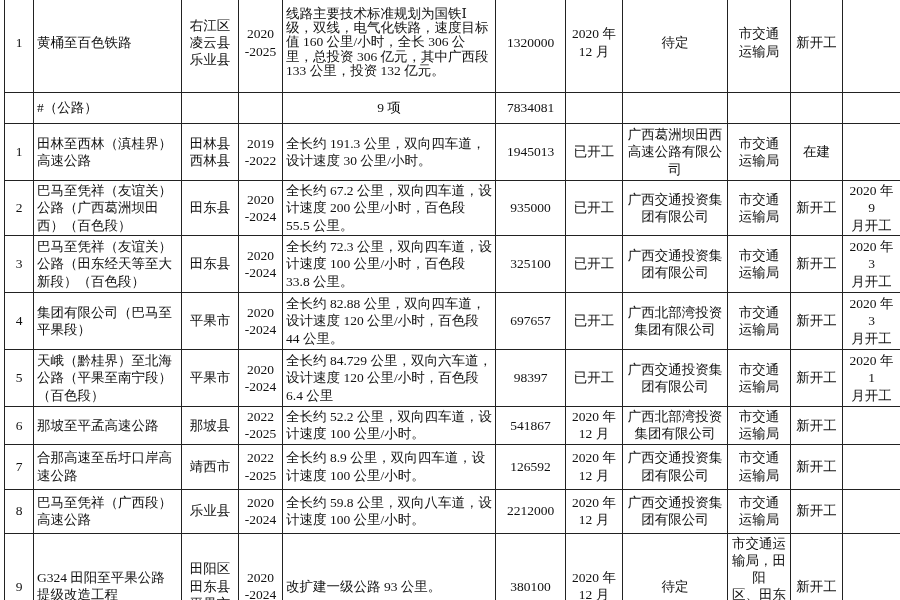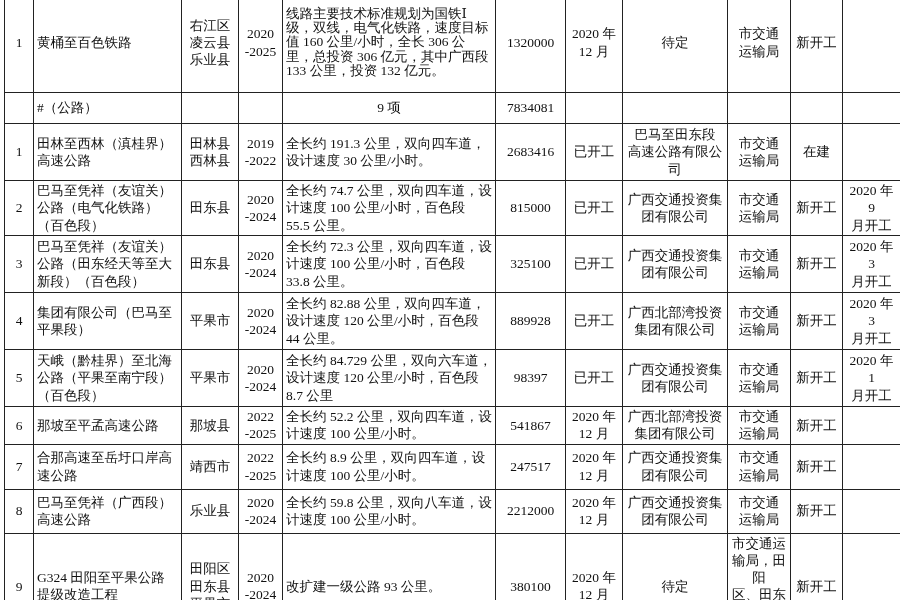--- a/index.html
+++ b/index.html
@@ -86,39 +86,39 @@
       </tr>
 
       <tr class="r2">
         <td>1</td>
         <td class="left">田林至西林（滇桂界）高速公路</td>
         <td>田林县
 西林县</td>
         <td>2019
 -2022</td>
         <td class="left">全长约 191.3 公里，双向四车道，设计速度 30 公里/小时。</td>
-        <td>2683416</td>
-        <td>已开工</td>
-        <td>巴马至田东段
+        <td>1945013</td>
+        <td>已开工</td>
+        <td>广西葛洲坝田西
 高速公路有限公
 司</td>
         <td>市交通
 运输局</td>
         <td>在建</td>
         <td></td>
       </tr>
 
       <tr class="r3">
         <td>2</td>
-        <td class="left">巴马至凭祥（友谊关）公路（电气化铁路）（百色段）</td>
+        <td class="left">巴马至凭祥（友谊关）公路（广西葛洲坝田西）（百色段）</td>
         <td>田东县</td>
         <td>2020
 -2024</td>
-        <td class="left">全长约 74.7 公里，双向四车道，设计速度 100 公里/小时，百色段 55.5 公里。</td>
-        <td>815000</td>
+        <td class="left">全长约 67.2 公里，双向四车道，设计速度 200 公里/小时，百色段 55.5 公里。</td>
+        <td>935000</td>
         <td>已开工</td>
         <td>广西交通投资集
 团有限公司</td>
         <td>市交通
 运输局</td>
         <td>新开工</td>
         <td>2020 年 9
 月开工</td>
       </tr>
 
@@ -140,38 +140,38 @@
 月开工</td>
       </tr>
 
       <tr class="r5">
         <td>4</td>
         <td class="left">集团有限公司（巴马至平果段）</td>
         <td>平果市</td>
         <td>2020
 -2024</td>
         <td class="left">全长约 82.88 公里，双向四车道，设计速度 120 公里/小时，百色段 44 公里。</td>
-        <td>889928</td>
+        <td>697657</td>
         <td>已开工</td>
         <td>广西北部湾投资
 集团有限公司</td>
         <td>市交通
 运输局</td>
         <td>新开工</td>
         <td>2020 年 3
 月开工</td>
       </tr>
 
       <tr class="r6">
         <td>5</td>
         <td class="left">天峨（黔桂界）至北海公路（平果至南宁段）（百色段）</td>
         <td>平果市</td>
         <td>2020
 -2024</td>
-        <td class="left">全长约 84.729 公里，双向六车道，设计速度 120 公里/小时，百色段 8.7 公里</td>
+        <td class="left">全长约 84.729 公里，双向六车道，设计速度 120 公里/小时，百色段 6.4 公里</td>
         <td>98397</td>
         <td>已开工</td>
         <td>广西交通投资集
 团有限公司</td>
         <td>市交通
 运输局</td>
         <td>新开工</td>
         <td>2020 年 1
 月开工</td>
       </tr>
@@ -194,21 +194,21 @@
         <td></td>
       </tr>
 
       <tr class="r8">
         <td>7</td>
         <td class="left">合那高速至岳圩口岸高速公路</td>
         <td>靖西市</td>
         <td>2022
 -2025</td>
         <td class="left">全长约 8.9 公里，双向四车道，设计速度 100 公里/小时。</td>
-        <td>247517</td>
+        <td>126592</td>
         <td>2020 年
 12 月</td>
         <td>广西交通投资集
 团有限公司</td>
         <td>市交通
 运输局</td>
         <td>新开工</td>
         <td></td>
       </tr>
 

